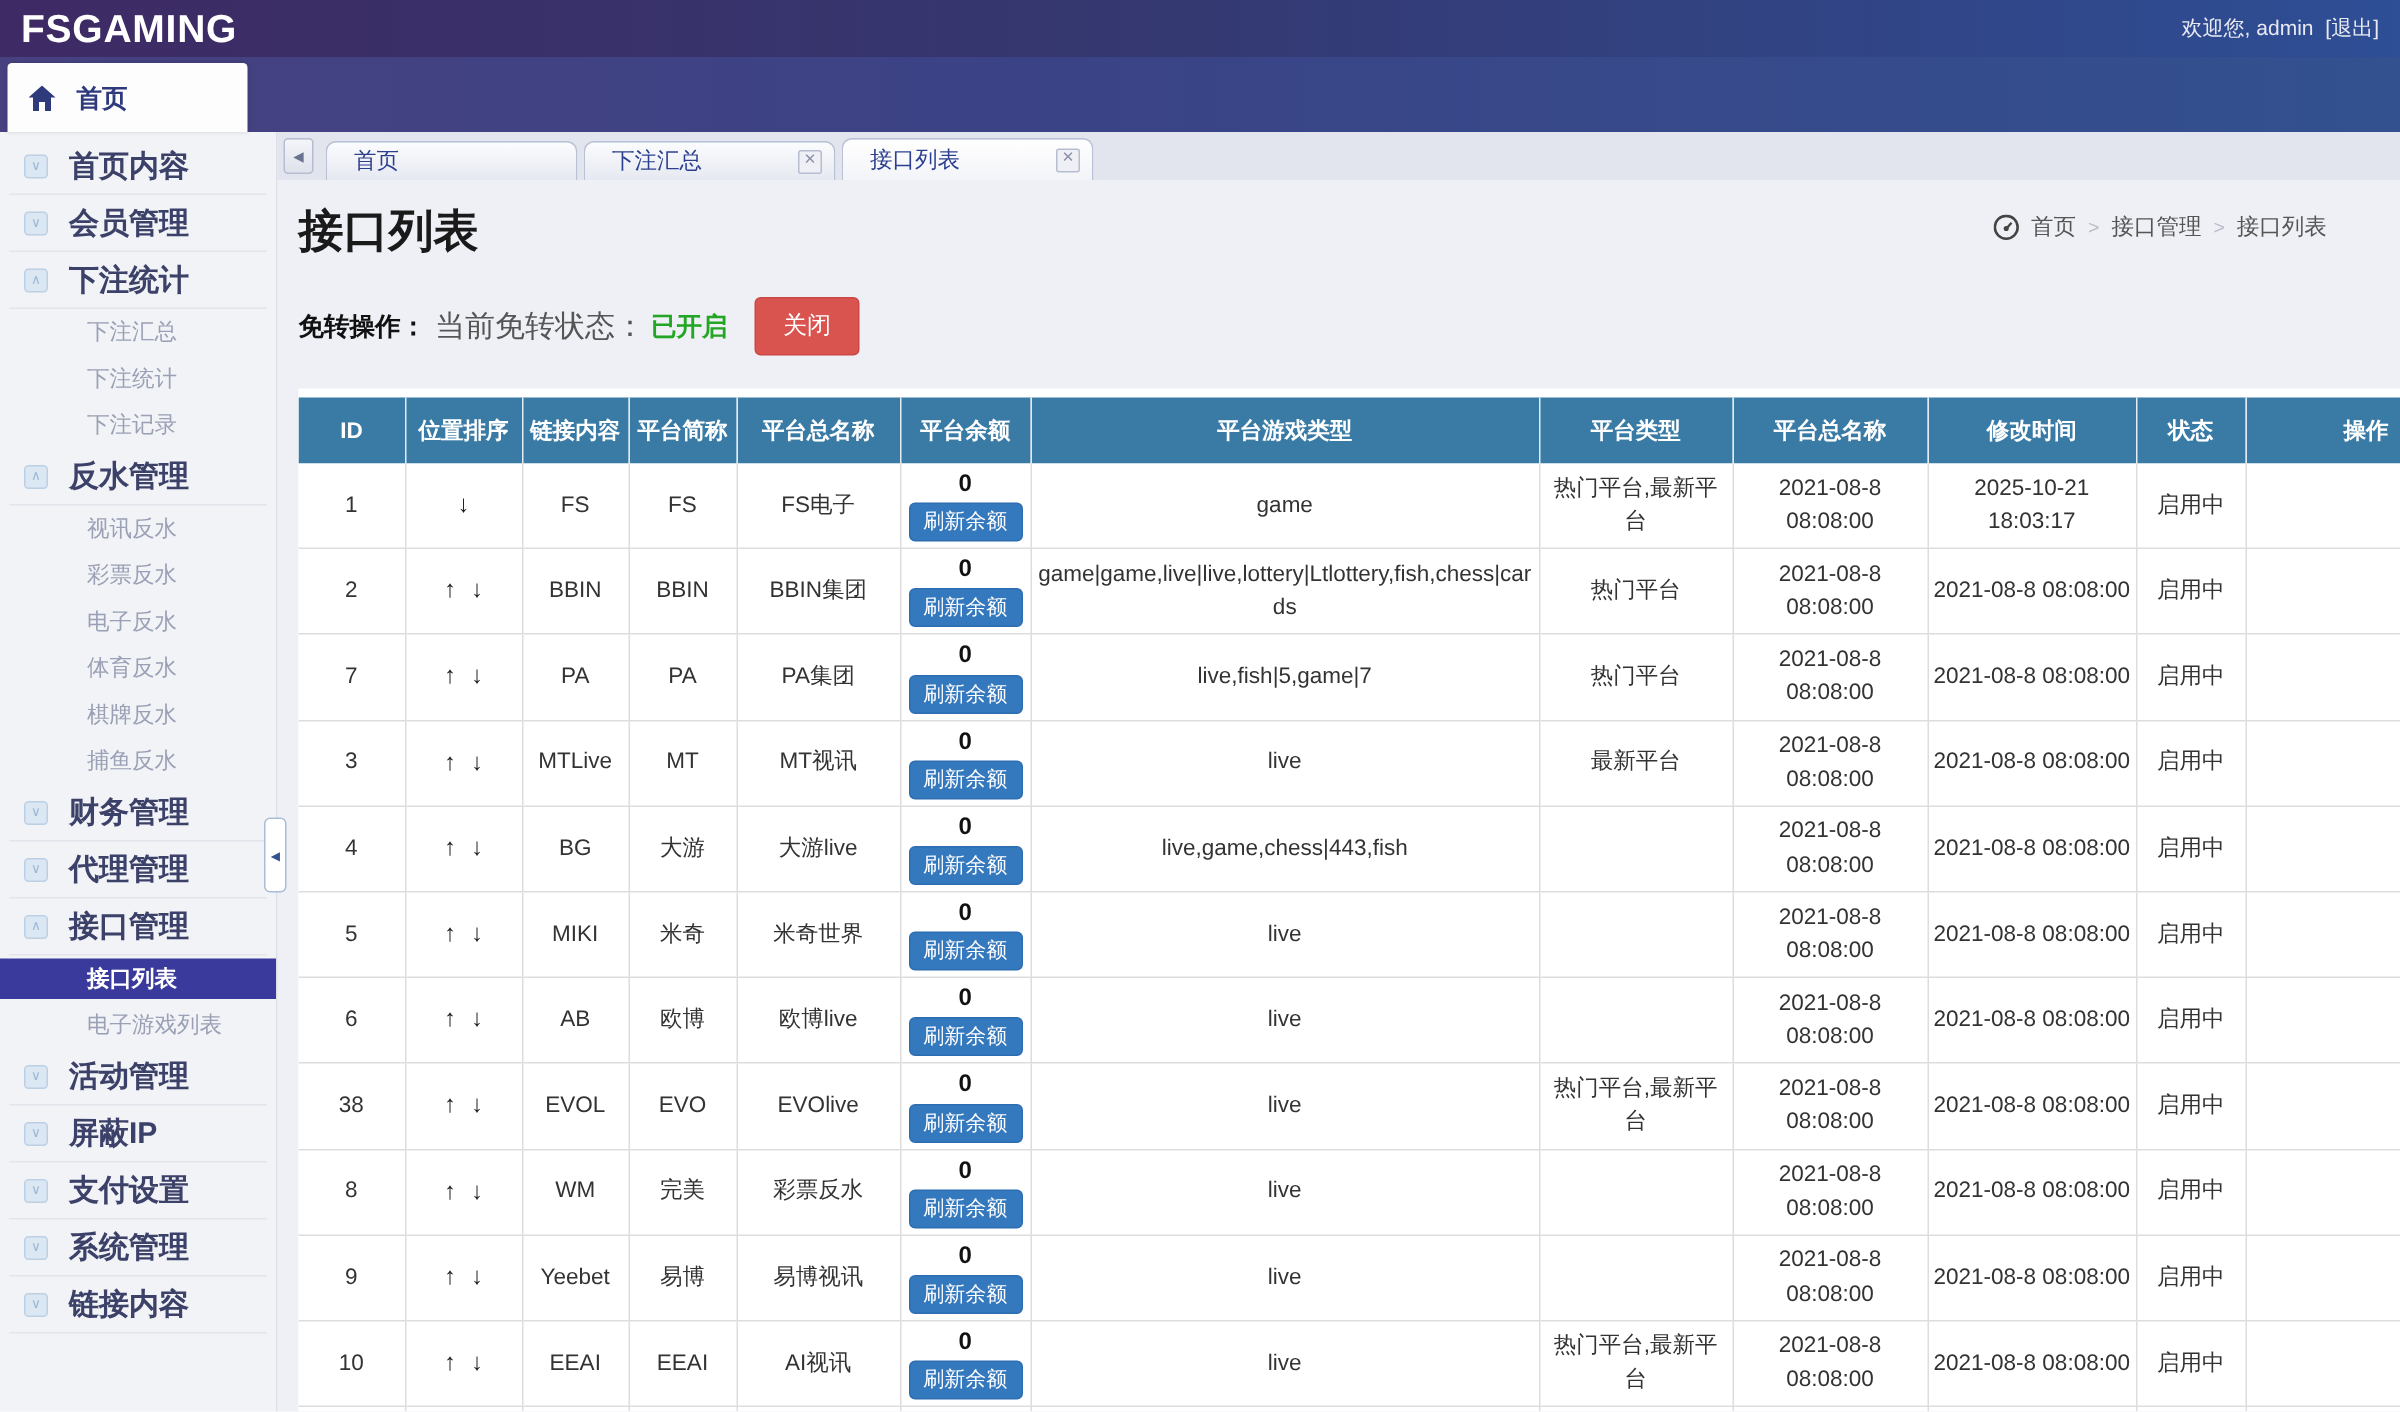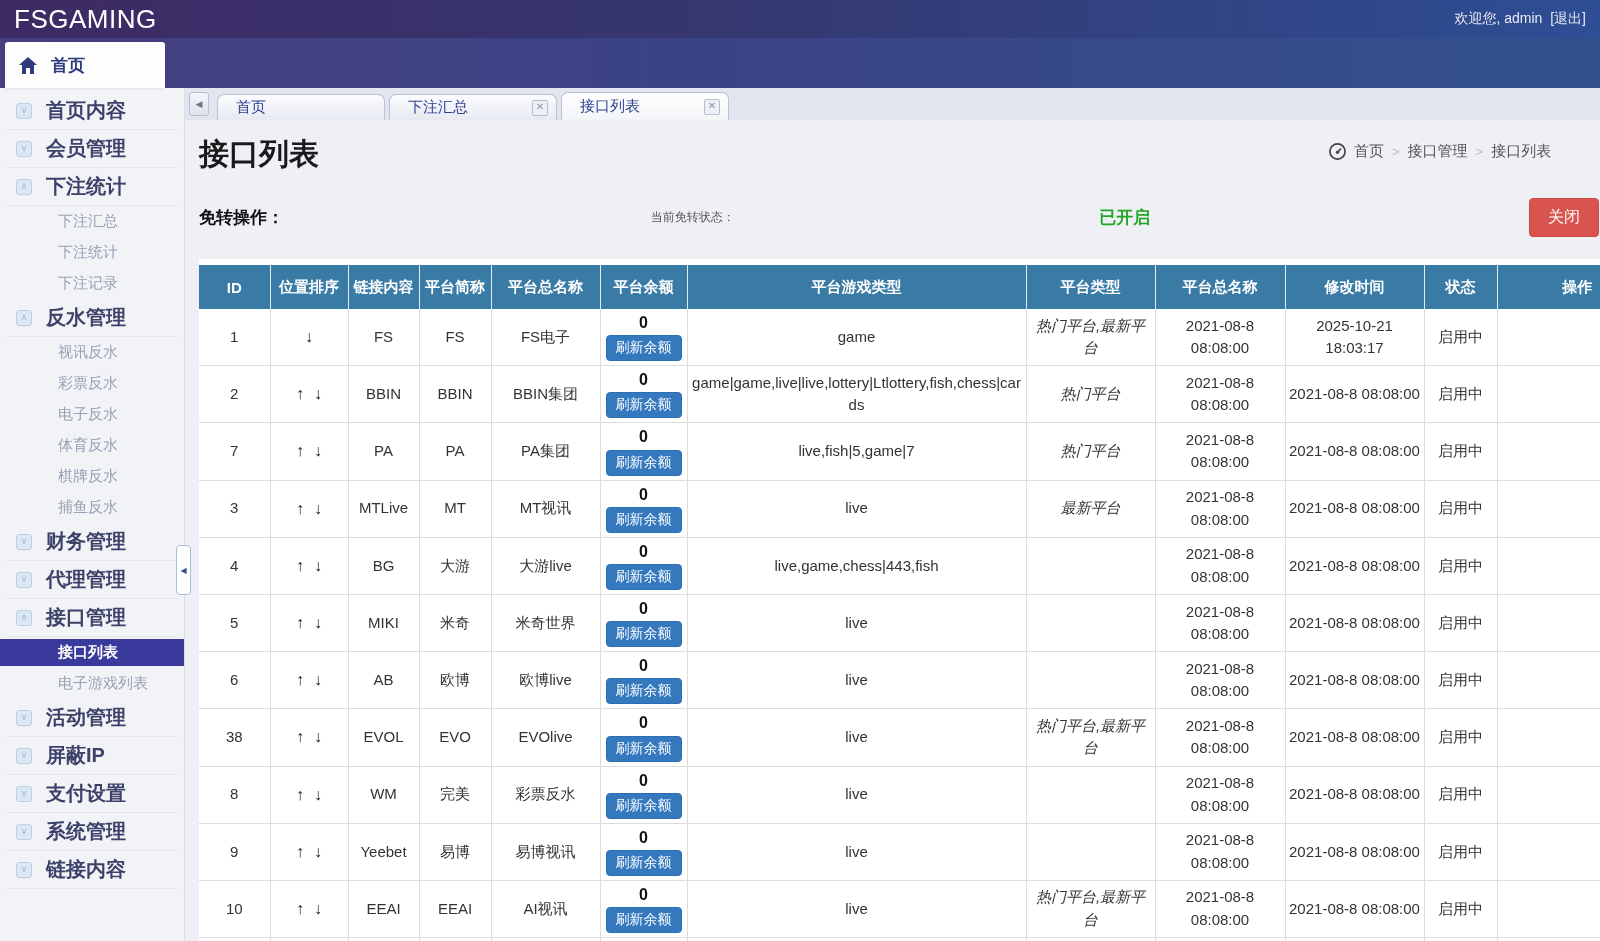--- a/index.html
+++ b/index.html
@@ -8,21 +8,21 @@
     font-family:"Liberation Sans","DejaVu Sans",sans-serif;
     background:#eef0f5;font-size:15px;color:#333;
   }
   .serif{font-family:Liberation Sans, sans-serif;}
 
   
   .topbar{
     height:38px;background:linear-gradient(90deg,#3e2a64 0%,#35376f 45%,#2e4e95 100%);
     display:flex;align-items:center;justify-content:space-between;padding:0 14px;box-sizing:border-box;
   }
-  .brand{color:#fff;font-size:26px;letter-spacing:.5px;font-weight:400;}
+  .brand{color:#fff;font-size:26px;letter-spacing:.5px;font-weight:700;}
   .topbar-right{color:#e8e9f2;font-size:14px;}
   .topbar-right .logout{color:#e8e9f2;cursor:pointer;margin-left:4px;}
   .band2{
     height:50px;background:linear-gradient(90deg,#474180 0%,#3a4386 45%,#33518f 100%);
   }
   .home-pill{
     position:absolute;left:5px;top:42px;width:160px;height:46px;background:#fdfdfe;
     border-radius:3px 3px 0 0;display:flex;align-items:center;z-index:3;cursor:pointer;
     box-shadow:0 0 3px rgba(0,0,0,.15);
   }
@@ -89,24 +89,24 @@
   .breadcrumb{
     position:absolute;left:1144px;top:22px;white-space:nowrap;color:#666;font-size:15px;
     display:flex;align-items:center;gap:8px;
   }
   .breadcrumb .sep{color:#b8bcc6;font-size:13px;}
   .breadcrumb .bc-item{color:#555;cursor:pointer;}
   .breadcrumb .bc-item.last{cursor:default;}
 
   .transfer-row{
     margin-top:22px;width:1400px;text-align:center;height:40px;display:flex;
-    align-items:center;justify-content:space-between;
+    align-items:center;justify-content:flex-start;
   }
   .transfer-row .t-label{font-weight:bold;color:#111;font-size:17px;}
-  .transfer-row .t-status-label{color:#555;font-size:12px;margin-left:6px;}
+  .transfer-row .t-status-label{color:#555;font-size:20px;margin-left:6px;}
   .transfer-row .t-status{color:#23a623;font-weight:bold;font-size:17px;margin-left:4px;}
   .btn-close{
     margin-left:18px;background:#d9534f;border:1px solid #cc4844;color:#fff;
     font-size:16px;padding:8px 18px;border-radius:4px;cursor:pointer;
     font-family:"Liberation Sans","DejaVu Sans",sans-serif;
   }
 
   
   .table-wrap{margin-top:22px;background:#fff;padding-top:6px;width:1401px;overflow:hidden;}
   table.grid{border-collapse:collapse;table-layout:fixed;width:1458px;}
@@ -121,21 +121,21 @@
     word-wrap:break-word;
   }
   table.grid td:first-child{border-left:none;}
   .sort-arrow{cursor:pointer;font-size:16px;color:#222;font-weight:bold;margin:0 5px;}
   .bal{font-weight:bold;color:#111;font-size:16px;line-height:1.2;}
   .btn-refresh{
     display:inline-block;margin-top:3px;background:#3478bd;border:1px solid #2d6db2;color:#fff;
     font-size:14px;padding:3px 9px;border-radius:4px;cursor:pointer;
     font-family:Liberation Serif, serif;
   }
-  .type-red{color:#e83a3a;font-style:italic;}
+  .type-red{color:#e83a3a;}
   .st-green{color:#23a623;font-family:Liberation Serif, serif;}
   .st-red{color:#e83a3a;}
 </style>
 </head>
 <body>
 
 <div class="topbar">
   <span class="brand">FSGAMING</span>
   <span class="topbar-right serif">
     <span>欢迎您, admin</span>

